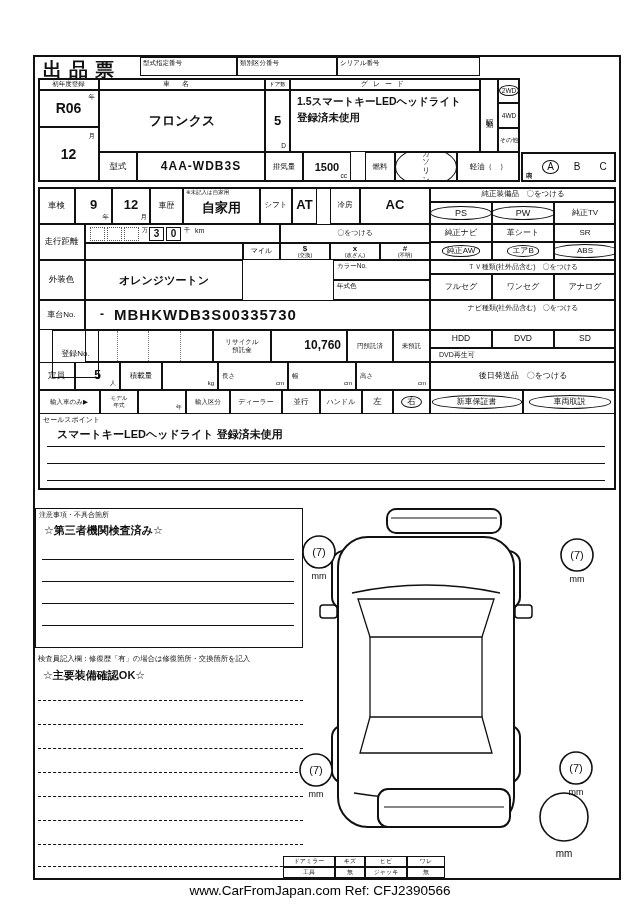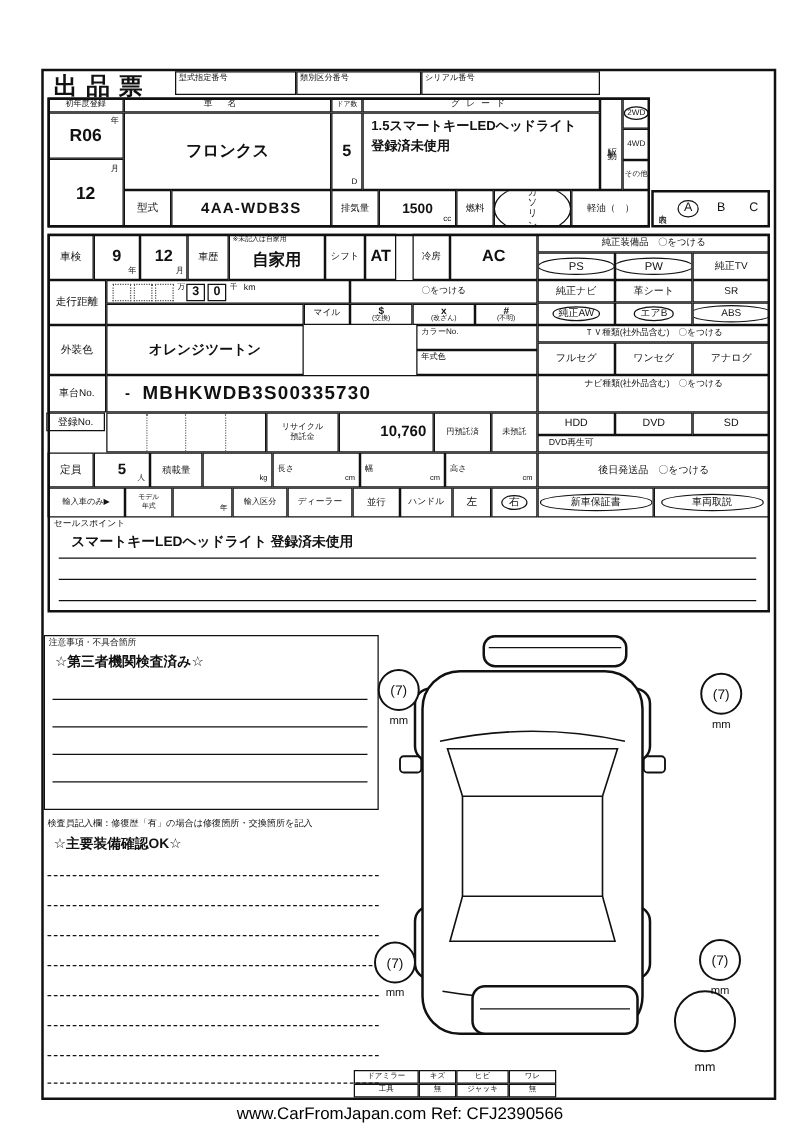--- a/index.html
+++ b/index.html
@@ -60,21 +60,21 @@
   <div class="c vt" style="left:445px;top:21px;width:18px;height:74px;font-size:7.5px">駆動</div>
   <div class="c" style="left:463px;top:21px;width:22px;height:25px;font-size:6.5px">
       <span class="circ" style="padding:1px 2px">2WD</span>
     </div>
   <div class="c" style="left:463px;top:46px;width:22px;height:25px;font-size:6.5px">4WD</div>
   <div class="c" style="left:463px;top:71px;width:22px;height:24px;font-size:6px">その他</div>
 
   <div class="c" style="left:64px;top:95px;width:38px;height:30px;font-size:8.5px">型式</div>
   <div class="c b" style="left:102px;top:95px;width:128px;height:30px;font-size:12px;letter-spacing:1px">4AA-WDB3S</div>
   <div class="c" style="left:230px;top:95px;width:38px;height:30px;font-size:7.5px">排気量</div>
-  <div class="c" style="left:268px;top:95px;width:62px;height:30px">
+  <div class="c" style="left:268px;top:95px;width:48px;height:30px">
     <span class="b" style="font-size:11px">1500</span>
     <span class="sup" style="right:3px;bottom:2px">cc</span>
   </div>
   <div class="c" style="left:330px;top:95px;width:30px;height:30px;font-size:7.5px">燃料</div>
   <div class="c" style="left:360px;top:95px;width:62px;height:30px;font-size:7.5px">
       <span class="circ">ガソリン</span>
     </div>
   <div class="c" style="left:422px;top:95px;width:63px;height:30px;font-size:7.5px">
     <span>軽油</span>
     <span>（　）</span>
@@ -167,21 +167,21 @@
   <div class="c" style="left:457px;top:217px;width:62px;height:26px;font-size:8px">ワンセグ</div>
   <div class="c" style="left:519px;top:217px;width:62px;height:26px;font-size:8px">アナログ</div>
 
   <div class="c" style="left:3px;top:243px;width:47px;height:30px;font-size:8px">車台No.</div>
   <div class="c tl" style="left:50px;top:243px;width:345px;height:30px;align-items:center;padding-left:14px">
     <span class="b" style="font-size:12px;margin-right:10px">-</span>
     <span class="b" style="font-size:15px;letter-spacing:1px">MBHKWDB3S00335730</span>
   </div>
   <div class="c tl" style="left:395px;top:243px;width:186px;height:30px;justify-content:center;padding-top:3px;font-size:7px">ナビ種類(社外品含む)　〇をつける</div>
 
-  <div class="c" style="left:2px;top:273px;width:47px;height:15px;font-size:8px">登録No.</div>
+  <div class="c" style="left:17px;top:273px;width:47px;height:48px;font-size:8px">登録No.</div>
   <div class="c" style="left:50px;top:273px;width:128px;height:32px">
     <span style="width:25%;height:100%;border-right:1px dotted #777"></span>
     <span style="width:25%;height:100%;border-right:1px dotted #777"></span>
     <span style="width:25%;height:100%;border-right:1px dotted #777"></span>
     <span style="width:25%;height:100%"></span>
   </div>
   <div class="c col" style="left:178px;top:273px;width:58px;height:32px;font-size:6.5px;line-height:1.3">
     <span>リサイクル</span>
     <span>預託金</span>
   </div>

